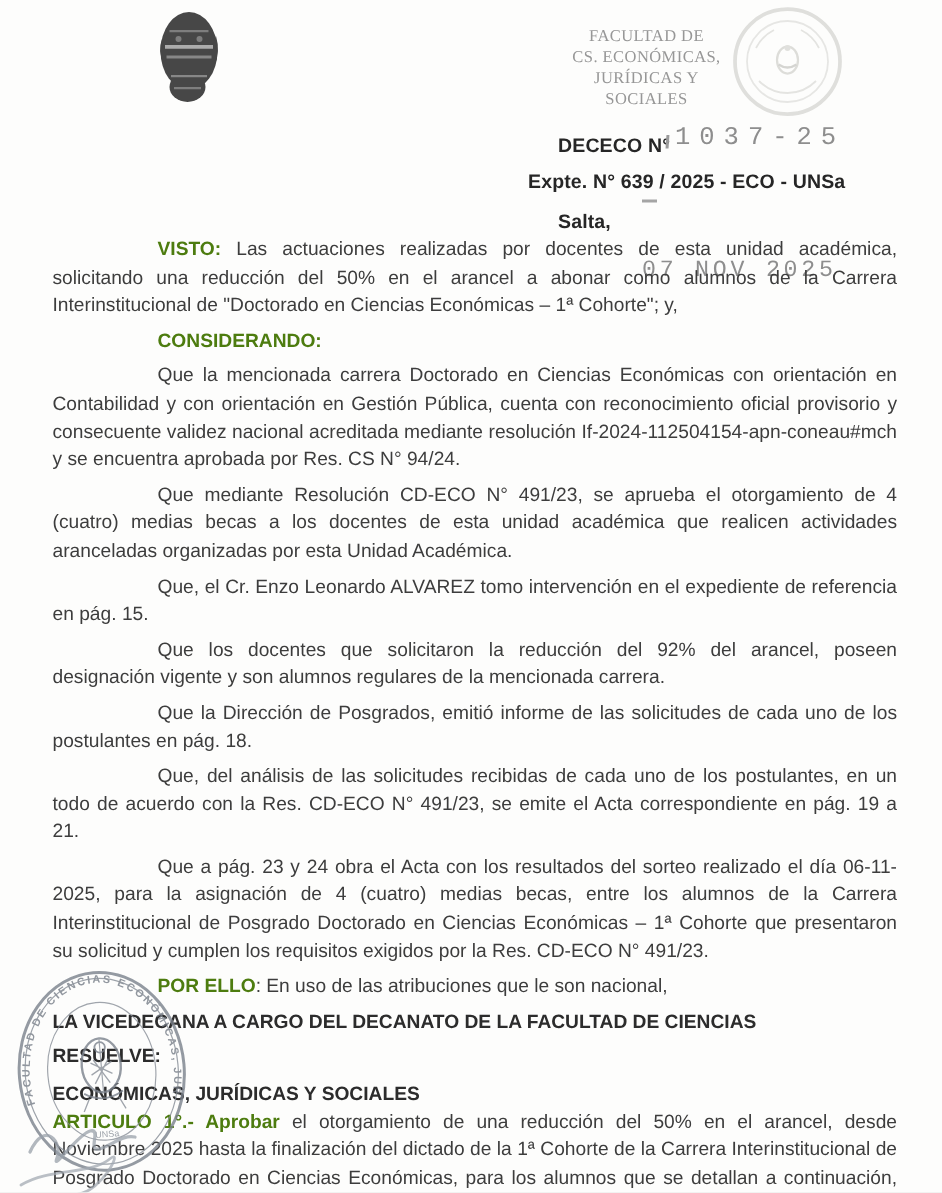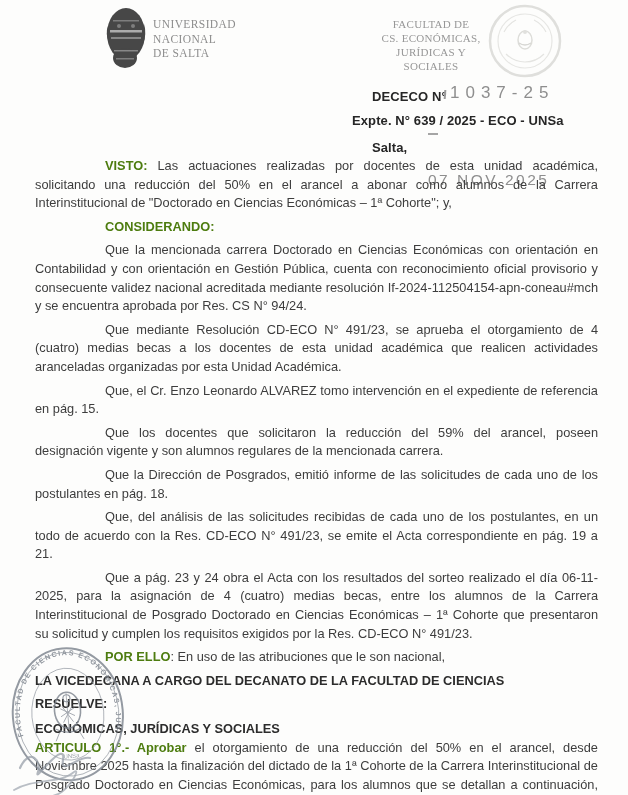--- a/index.html
+++ b/index.html
@@ -28,21 +28,21 @@
   .faint-seal{position:absolute;left:486px;top:2px;width:78px;height:78px;opacity:.85;}
   
   .ref-label{
     position:absolute;font-weight:bold;font-size:13px;color:#262626;
     letter-spacing:.1px;
   }
   .lbl-dececo{left:372px;top:89px;}
   .lbl-expte{left:352px;top:113px;}
   .lbl-salta{left:372px;top:140px;}
   .stamp-ink{
-    font-family:Liberation Sans, sans-serif;
+    font-family:Liberation Mono, monospace;
     color:#8e8e8e;
   }
   .stamp-number{
     position:absolute;left:450px;top:83px;
     font-size:17px;letter-spacing:6px;font-weight:500;
   }
   .stamp-tick{
     position:absolute;left:444px;top:90px;width:2px;height:9px;
     background:#9a9a9a;transform:rotate(4deg);
   }
@@ -91,25 +91,20 @@
       <rect x="6" y="24" width="32" height="2.5" fill="#ffffff" opacity="0.55"></rect>
       <rect x="7" y="31" width="30" height="2" fill="#ffffff" opacity="0.35"></rect>
       <rect x="9" y="14" width="26" height="1.5" fill="#ffffff" opacity="0.3"></rect>
       <rect x="10" y="44" width="24" height="1.5" fill="#ffffff" opacity="0.35"></rect>
       <rect x="12" y="52" width="18" height="1.5" fill="#ffffff" opacity="0.3"></rect>
       <circle cx="15" cy="20" r="2" fill="#ffffff" opacity="0.3"></circle>
       <circle cx="29" cy="20" r="2" fill="#ffffff" opacity="0.3"></circle>
     </svg>
   </div>
 
-  <div class="univ-name">
-    <div>UNIVERSIDAD</div>
-    <div>NACIONAL</div>
-    <div>DE SALTA</div>
-  </div>
 
   <div class="faculty-name">
     <div>FACULTAD DE</div>
     <div>CS. ECONÓMICAS,</div>
     <div>JURÍDICAS Y SOCIALES</div>
   </div>
 
   <div class="faint-seal">
     <svg width="78" height="78" viewBox="0 0 78 78">
       <circle cx="39" cy="39" r="35" fill="none" stroke="#dadad7" stroke-width="2.5"></circle>
@@ -135,21 +130,21 @@
 
   <div class="body-text">
 
     <p><span class="b">VISTO:</span><span> Las actuaciones realizadas por docentes de esta unidad académica, solicitando una reducción del 50% en el arancel a abonar como alumnos de la Carrera Interinstitucional de "Doctorado en Ciencias Económicas – 1ª Cohorte"; y,</span></p>
 
     <p><span class="b">CONSIDERANDO:</span></p>
 
     <p>Que la mencionada carrera Doctorado en Ciencias Económicas con orientación en Contabilidad y con orientación en Gestión Pública, cuenta con reconocimiento oficial provisorio y consecuente validez nacional acreditada mediante resolución If-2024-112504154-apn-coneau#mch y se encuentra aprobada por Res. CS N° 94/24.</p>
     <p>Que mediante Resolución CD-ECO N° 491/23, se aprueba el otorgamiento de 4 (cuatro) medias becas a los docentes de esta unidad académica que realicen actividades aranceladas organizadas por esta Unidad Académica.</p>
     <p>Que, el Cr. Enzo Leonardo ALVAREZ tomo intervención en el expediente de referencia en pág. 15.</p>
-    <p>Que los docentes que solicitaron la reducción del 59% del arancel, poseen designación vigente y son alumnos regulares de la mencionada carrera.</p>
+    <p>Que los docentes que solicitaron la reducción del 92% del arancel, poseen designación vigente y son alumnos regulares de la mencionada carrera.</p>
     <p>Que la Dirección de Posgrados, emitió informe de las solicitudes de cada uno de los postulantes en pág. 18.</p>
     <p>Que, del análisis de las solicitudes recibidas de cada uno de los postulantes, en un todo de acuerdo con la Res. CD-ECO N° 491/23, se emite el Acta correspondiente en pág. 19 a 21.</p>
     <p>Que a pág. 23 y 24 obra el Acta con los resultados del sorteo realizado el día 06-11-2025, para la asignación de 4 (cuatro) medias becas, entre los alumnos de la Carrera Interinstitucional de Posgrado Doctorado en Ciencias Económicas – 1ª Cohorte que presentaron su solicitud y cumplen los requisitos exigidos por la Res. CD-ECO N° 491/23.</p>
 
     <p><span class="b">POR ELLO</span><span>: En uso de las atribuciones que le son nacional,</span></p>
 
     <div class="heading-block">
       <p class="center-line mt">LA VICEDECANA A CARGO DEL DECANATO DE LA FACULTAD DE CIENCIAS</p>
       <p class="center-line resuelve">RESUELVE:</p>
       <p class="center-line">ECONÓMICAS, JURÍDICAS Y SOCIALES</p>

